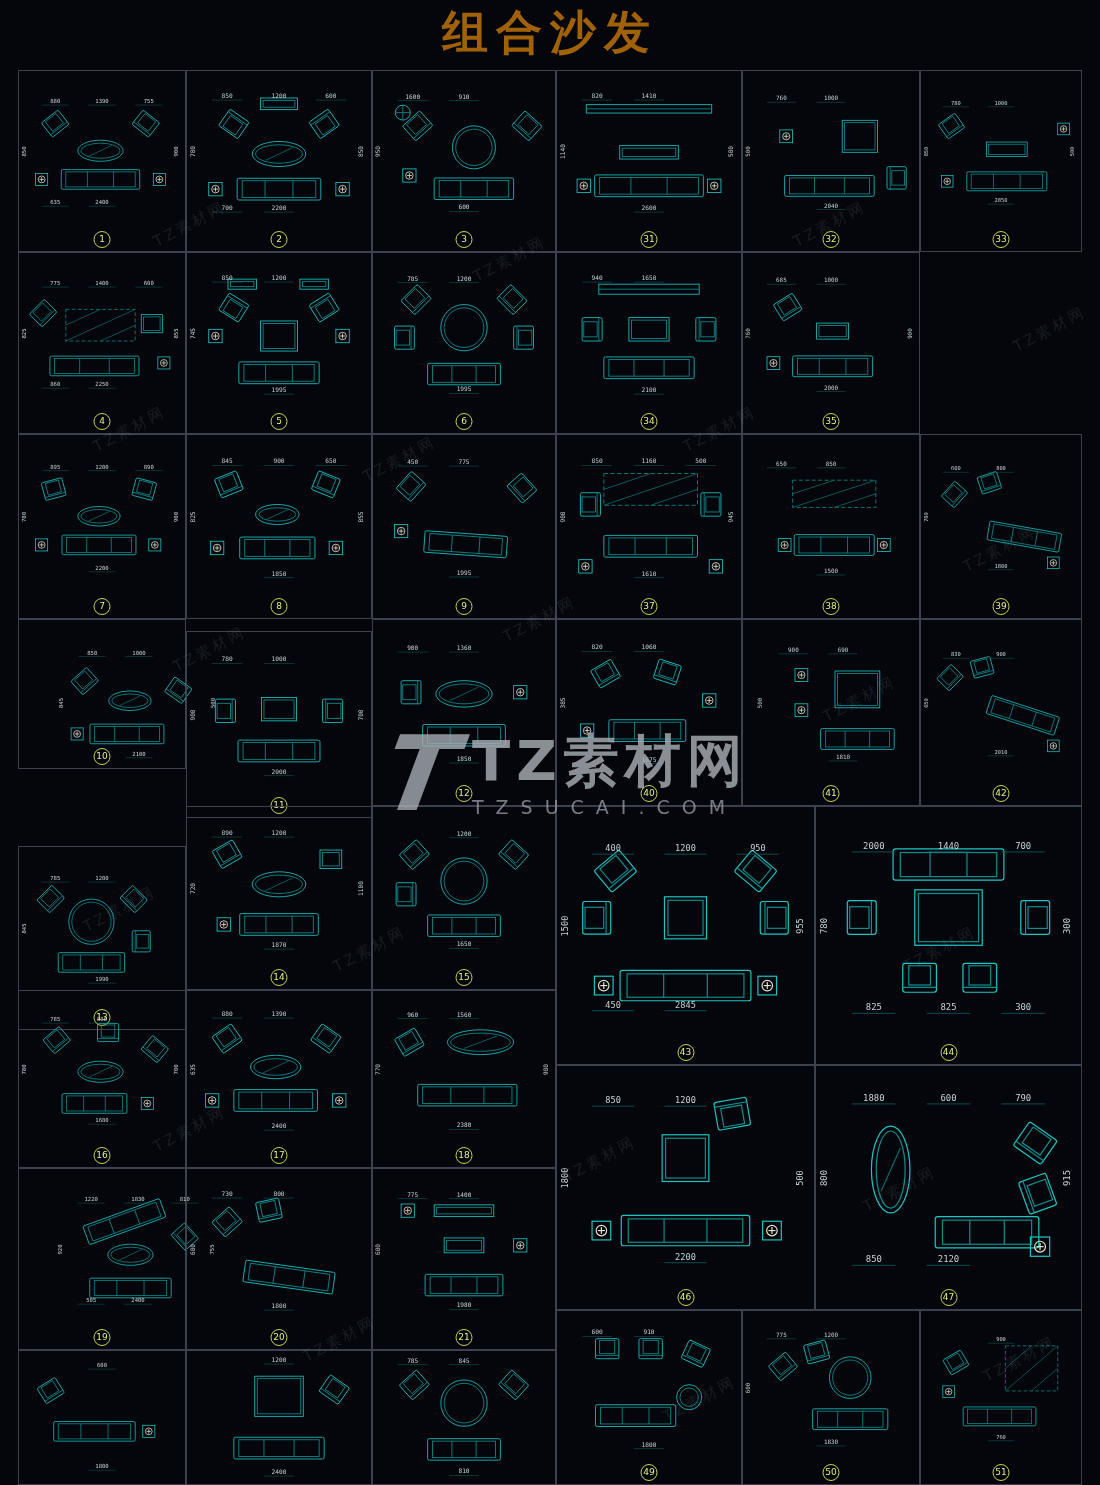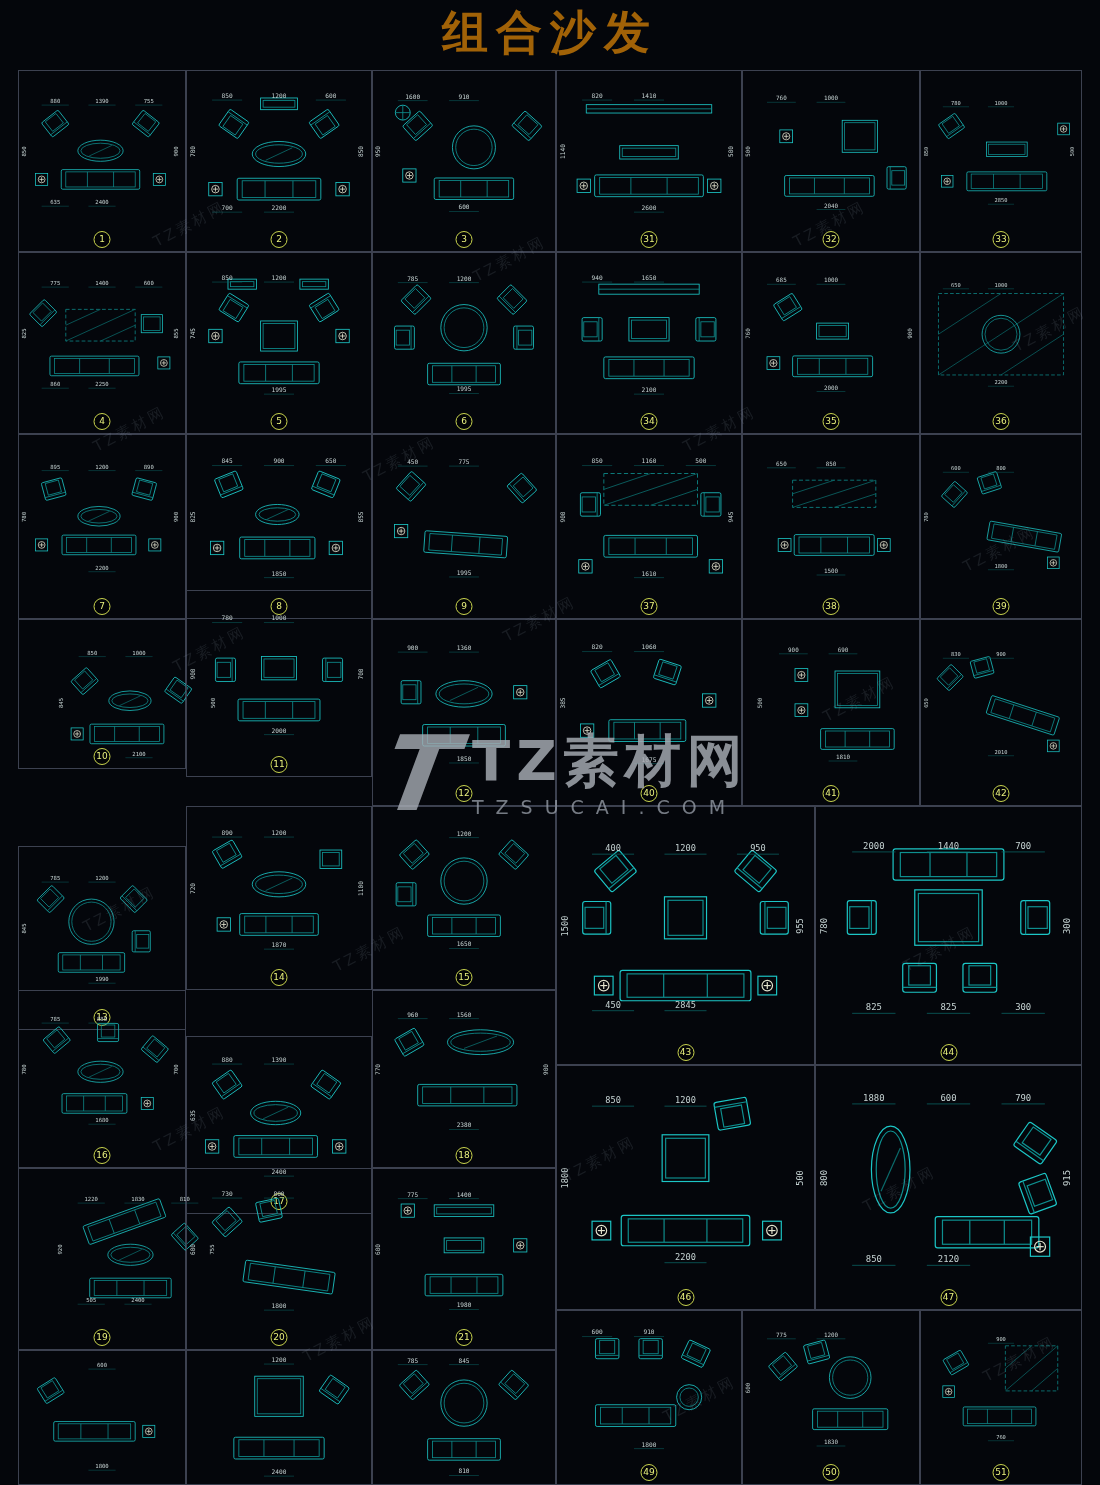--- a/index.html
+++ b/index.html
@@ -531,41 +531,20 @@
         <line x1="92" y1="13.5" x2="128" y2="13.5" stroke="#0b6a6a" stroke-width="0.6"></line>
         <text x="110" y="145" fill="#c6d3d3" font-size="7.4" text-anchor="middle" font-family="DejaVu Sans Mono, monospace">2000</text>
         <line x1="92" y1="147.5" x2="128" y2="147.5" stroke="#0b6a6a" stroke-width="0.6"></line>
         <text x="48" y="11" fill="#c6d3d3" font-size="7.4" text-anchor="middle" font-family="DejaVu Sans Mono, monospace">685</text>
         <line x1="30" y1="13.5" x2="66" y2="13.5" stroke="#0b6a6a" stroke-width="0.6"></line>
         <text x="9" y="75" fill="#c6d3d3" font-size="7.4" text-anchor="middle" font-family="DejaVu Sans Mono, monospace" transform="rotate(-90 9 75)">760</text>
         <text x="211" y="75" fill="#c6d3d3" font-size="7.4" text-anchor="middle" font-family="DejaVu Sans Mono, monospace" transform="rotate(-90 211 75)">900</text>
       </svg>
       <div class="badge">35</div>
     </div>
-    <div class="cell" style="left: 920px; top: 252px; width: 162px; height: 182px;">
-      <svg viewBox="0 0 220 150" width="160" height="161" preserveAspectRatio="xMidYMid meet">
-        <g transform="translate(110,76)">
-          <rect x="-86" y="-56" width="172" height="112" stroke-dasharray="5 3" stroke="#0e8f8f" fill="none" stroke-width="1"></rect>
-          <line x1="-86" y1="56" x2="86" y2="-56" stroke="#0b6a6a" fill="none" stroke-width="1"></line>
-          <line x1="-86" y1="0" x2="0" y2="-56" stroke="#0b6a6a" fill="none" stroke-width="1"></line>
-          <line x1="0" y1="56" x2="86" y2="0" stroke="#0b6a6a" fill="none" stroke-width="1"></line>
-        </g>
-        <g transform="translate(110,76)">
-          <circle cx="0" cy="0" r="26" fill="none" stroke="#1cc6c6" stroke-width="1"></circle>
-          <circle cx="0" cy="0" r="22" stroke="#0e8f8f" fill="none" stroke-width="1"></circle>
-        </g>
-        <text x="110" y="11" fill="#c6d3d3" font-size="7.4" text-anchor="middle" font-family="DejaVu Sans Mono, monospace">1000</text>
-        <line x1="92" y1="13.5" x2="128" y2="13.5" stroke="#0b6a6a" stroke-width="0.6"></line>
-        <text x="110" y="145" fill="#c6d3d3" font-size="7.4" text-anchor="middle" font-family="DejaVu Sans Mono, monospace">2200</text>
-        <line x1="92" y1="147.5" x2="128" y2="147.5" stroke="#0b6a6a" stroke-width="0.6"></line>
-        <text x="48" y="11" fill="#c6d3d3" font-size="7.4" text-anchor="middle" font-family="DejaVu Sans Mono, monospace">650</text>
-        <line x1="30" y1="13.5" x2="66" y2="13.5" stroke="#0b6a6a" stroke-width="0.6"></line>
-      </svg>
-      <div class="badge">36</div>
-    </div>
     <div class="cell" style="left: 18px; top: 434px; width: 168px; height: 185px;">
       <svg viewBox="0 0 220 150" width="166" height="164" preserveAspectRatio="xMidYMid meet">
         <g transform="translate(30,112)">
           <rect x="-8" y="-8" width="16" height="16" fill="none" stroke="#1cc6c6" stroke-width="1"></rect>
           <circle cx="0" cy="0" r="4.5" stroke="#e4e4cf" fill="none" stroke-width="1"></circle>
           <line x1="-3" y1="0" x2="3" y2="0" stroke="#e4e4cf" fill="none" stroke-width="1"></line>
           <line x1="0" y1="-3" x2="0" y2="3" stroke="#e4e4cf" fill="none" stroke-width="1"></line>
         </g>
         <g transform="translate(106,112)">
           <rect x="-49" y="-13" width="98" height="26" rx="2" fill="none" stroke="#1cc6c6" stroke-width="1"></rect>
@@ -839,21 +818,21 @@
         <line x1="92" y1="13.5" x2="128" y2="13.5" stroke="#0b6a6a" stroke-width="0.6"></line>
         <text x="110" y="145" fill="#c6d3d3" font-size="7.4" text-anchor="middle" font-family="DejaVu Sans Mono, monospace">2100</text>
         <line x1="92" y1="147.5" x2="128" y2="147.5" stroke="#0b6a6a" stroke-width="0.6"></line>
         <text x="48" y="11" fill="#c6d3d3" font-size="7.4" text-anchor="middle" font-family="DejaVu Sans Mono, monospace">850</text>
         <line x1="30" y1="13.5" x2="66" y2="13.5" stroke="#0b6a6a" stroke-width="0.6"></line>
         <text x="9" y="75" fill="#c6d3d3" font-size="7.4" text-anchor="middle" font-family="DejaVu Sans Mono, monospace" transform="rotate(-90 9 75)">845</text>
         <text x="211" y="75" fill="#c6d3d3" font-size="7.4" text-anchor="middle" font-family="DejaVu Sans Mono, monospace" transform="rotate(-90 211 75)">500</text>
       </svg>
       <div class="badge">10</div>
     </div>
-    <div class="cell" style="left: 186px; top: 590px; width: 186px; height: 187px;">
+    <div class="cell" style="left: 186px; top: 631px; width: 186px; height: 187px;">
       <svg viewBox="0 0 220 150" width="184" height="166" preserveAspectRatio="xMidYMid meet">
         <g transform="translate(46,70) rotate(-90)">
           <rect x="-14" y="-12" width="28" height="24" rx="2" fill="none" stroke="#1cc6c6" stroke-width="1"></rect>
           <rect x="-9" y="-10" width="18" height="16" stroke="#0e8f8f" fill="none" stroke-width="1"></rect>
           <line x1="-14" y1="8" x2="14" y2="8" stroke="#0e8f8f" fill="none" stroke-width="1"></line>
         </g>
         <g transform="translate(110,68)">
           <rect x="-21" y="-14" width="42" height="28" fill="none" stroke="#1cc6c6" stroke-width="1"></rect>
           <rect x="-18" y="-11" width="36" height="22" stroke="#0e8f8f" fill="none" stroke-width="1"></rect>
         </g>
@@ -1276,21 +1255,21 @@
         <line x1="92" y1="13.5" x2="128" y2="13.5" stroke="#0b6a6a" stroke-width="0.6"></line>
         <text x="110" y="145" fill="#c6d3d3" font-size="7.4" text-anchor="middle" font-family="DejaVu Sans Mono, monospace">1680</text>
         <line x1="92" y1="147.5" x2="128" y2="147.5" stroke="#0b6a6a" stroke-width="0.6"></line>
         <text x="48" y="11" fill="#c6d3d3" font-size="7.4" text-anchor="middle" font-family="DejaVu Sans Mono, monospace">785</text>
         <line x1="30" y1="13.5" x2="66" y2="13.5" stroke="#0b6a6a" stroke-width="0.6"></line>
         <text x="9" y="75" fill="#c6d3d3" font-size="7.4" text-anchor="middle" font-family="DejaVu Sans Mono, monospace" transform="rotate(-90 9 75)">780</text>
         <text x="211" y="75" fill="#c6d3d3" font-size="7.4" text-anchor="middle" font-family="DejaVu Sans Mono, monospace" transform="rotate(-90 211 75)">700</text>
       </svg>
       <div class="badge">16</div>
     </div>
-    <div class="cell" style="left: 186px; top: 1036px; width: 186px; height: 178px;">
+    <div class="cell" style="left: 186px; top: 990px; width: 186px; height: 178px;">
       <svg viewBox="0 0 220 150" width="184" height="157" preserveAspectRatio="xMidYMid meet">
         <g transform="translate(30,112)">
           <rect x="-8" y="-8" width="16" height="16" fill="none" stroke="#1cc6c6" stroke-width="1"></rect>
           <circle cx="0" cy="0" r="4.5" stroke="#e4e4cf" fill="none" stroke-width="1"></circle>
           <line x1="-3" y1="0" x2="3" y2="0" stroke="#e4e4cf" fill="none" stroke-width="1"></line>
           <line x1="0" y1="-3" x2="0" y2="3" stroke="#e4e4cf" fill="none" stroke-width="1"></line>
         </g>
         <g transform="translate(106,112)">
           <rect x="-50" y="-13" width="100" height="26" rx="2" fill="none" stroke="#1cc6c6" stroke-width="1"></rect>
           <rect x="-44" y="-10" width="88" height="20" stroke="#0e8f8f" fill="none" stroke-width="1"></rect>

